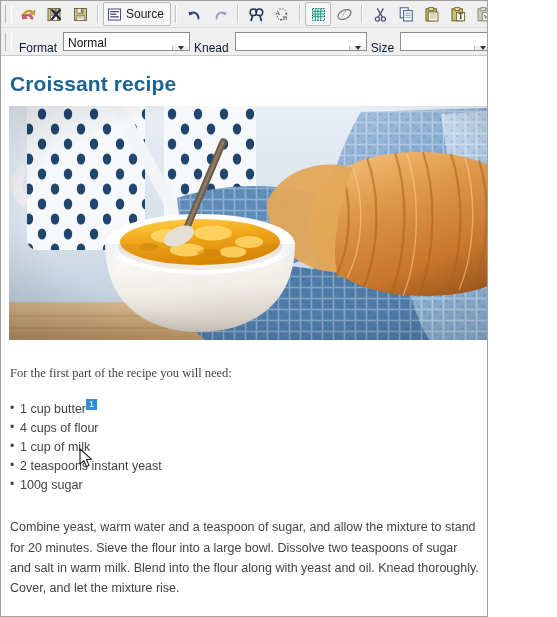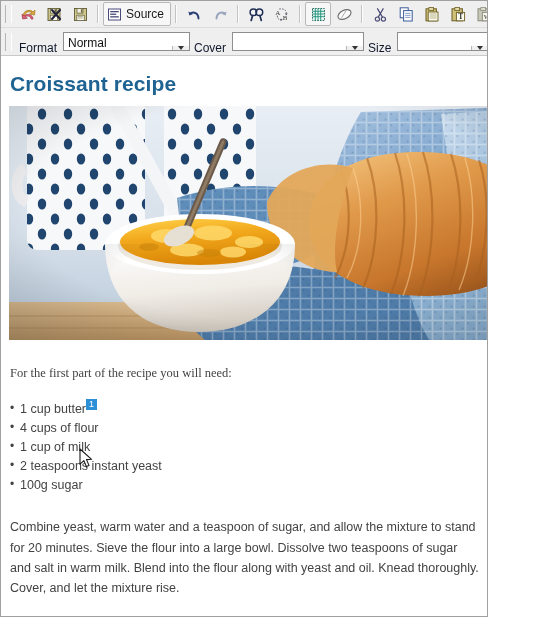--- a/index.html
+++ b/index.html
@@ -438,21 +438,21 @@
 
     <div class="tb-row row2">
       <div class="grip"></div>
 
       <span class="fld-label">Format</span>
       <div class="combo format-combo">
         <span class="cval">Normal</span>
         <span class="carrow"></span>
       </div>
 
-      <span class="fld-label">Cover</span>
+      <span class="fld-label">Knead</span>
       <div class="combo font-combo">
         <span class="cval"></span>
         <span class="carrow"></span>
       </div>
 
       <span class="fld-label">Size</span>
       <div class="combo size-combo">
         <span class="cval"></span>
         <span class="carrow"></span>
       </div>

